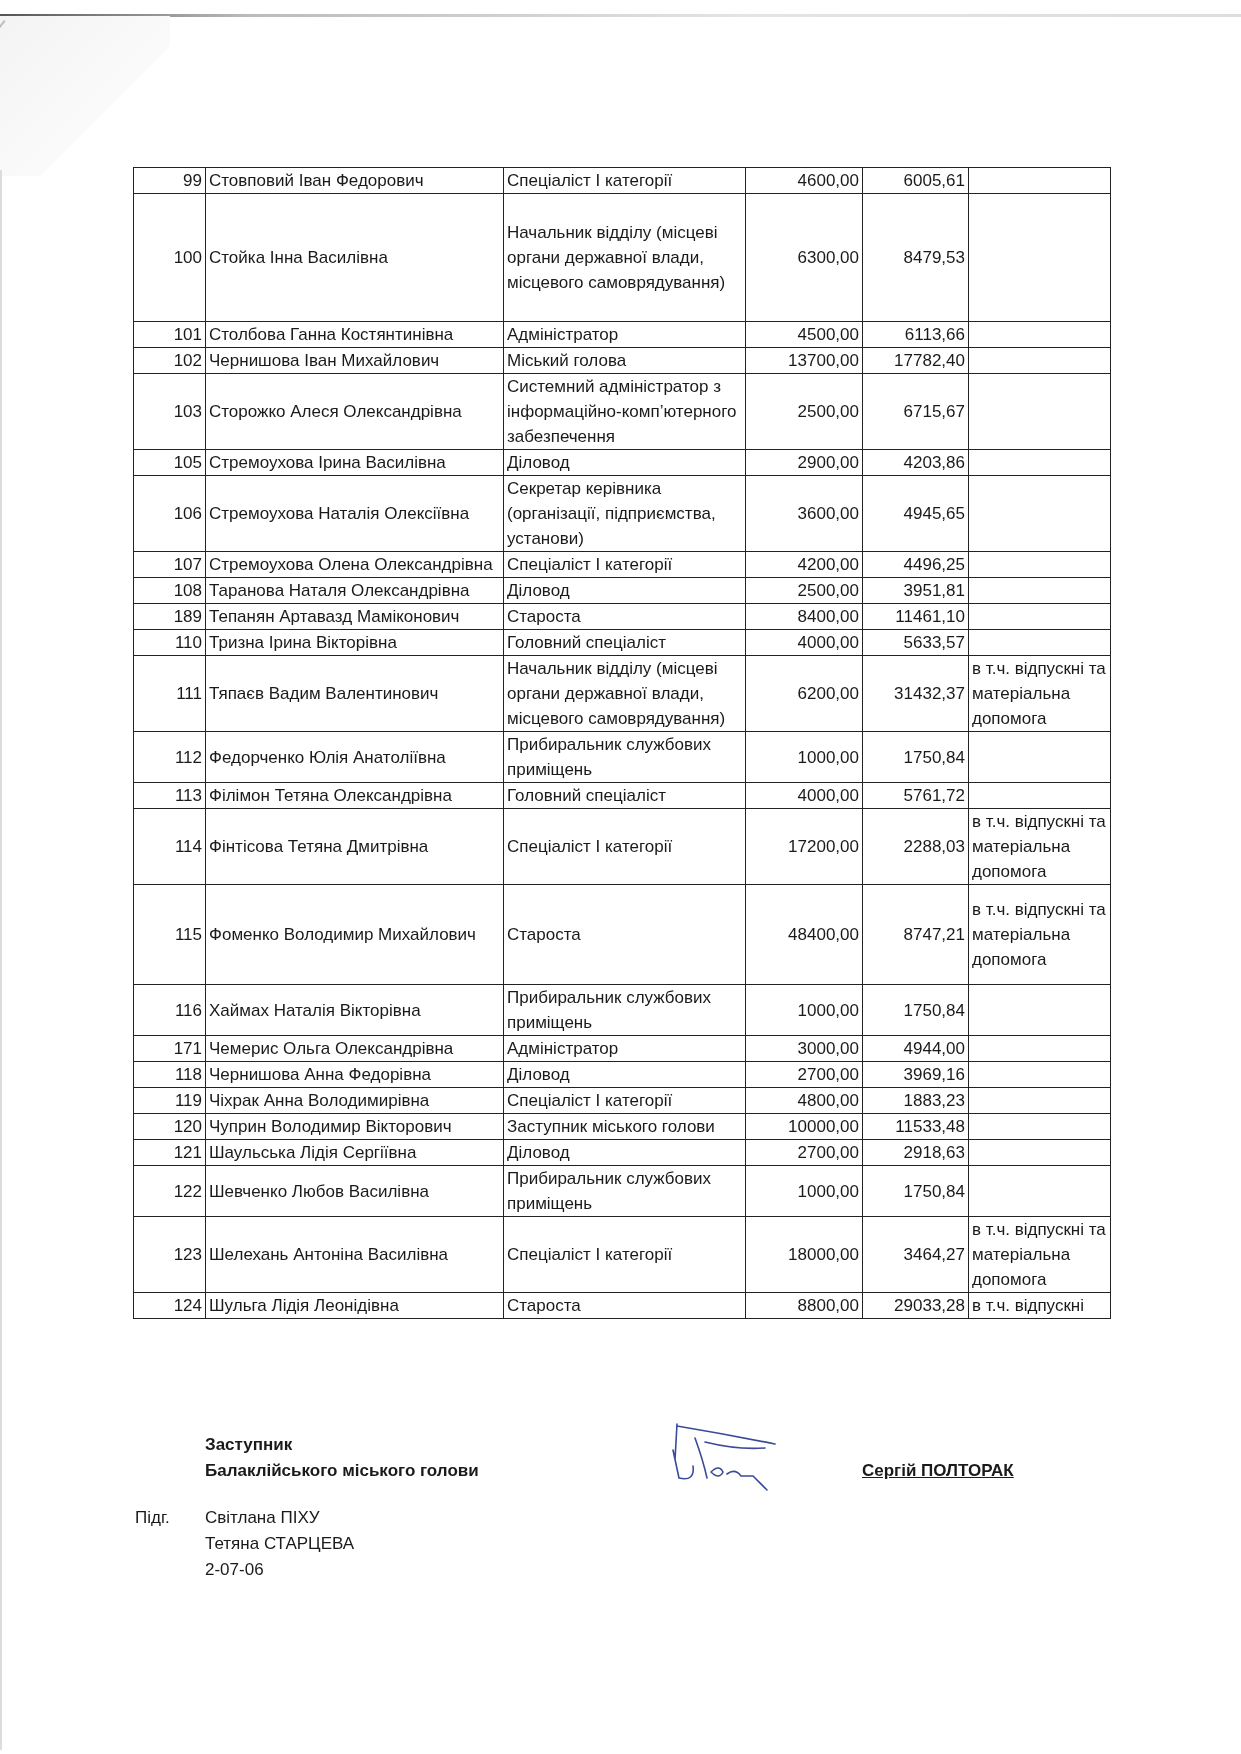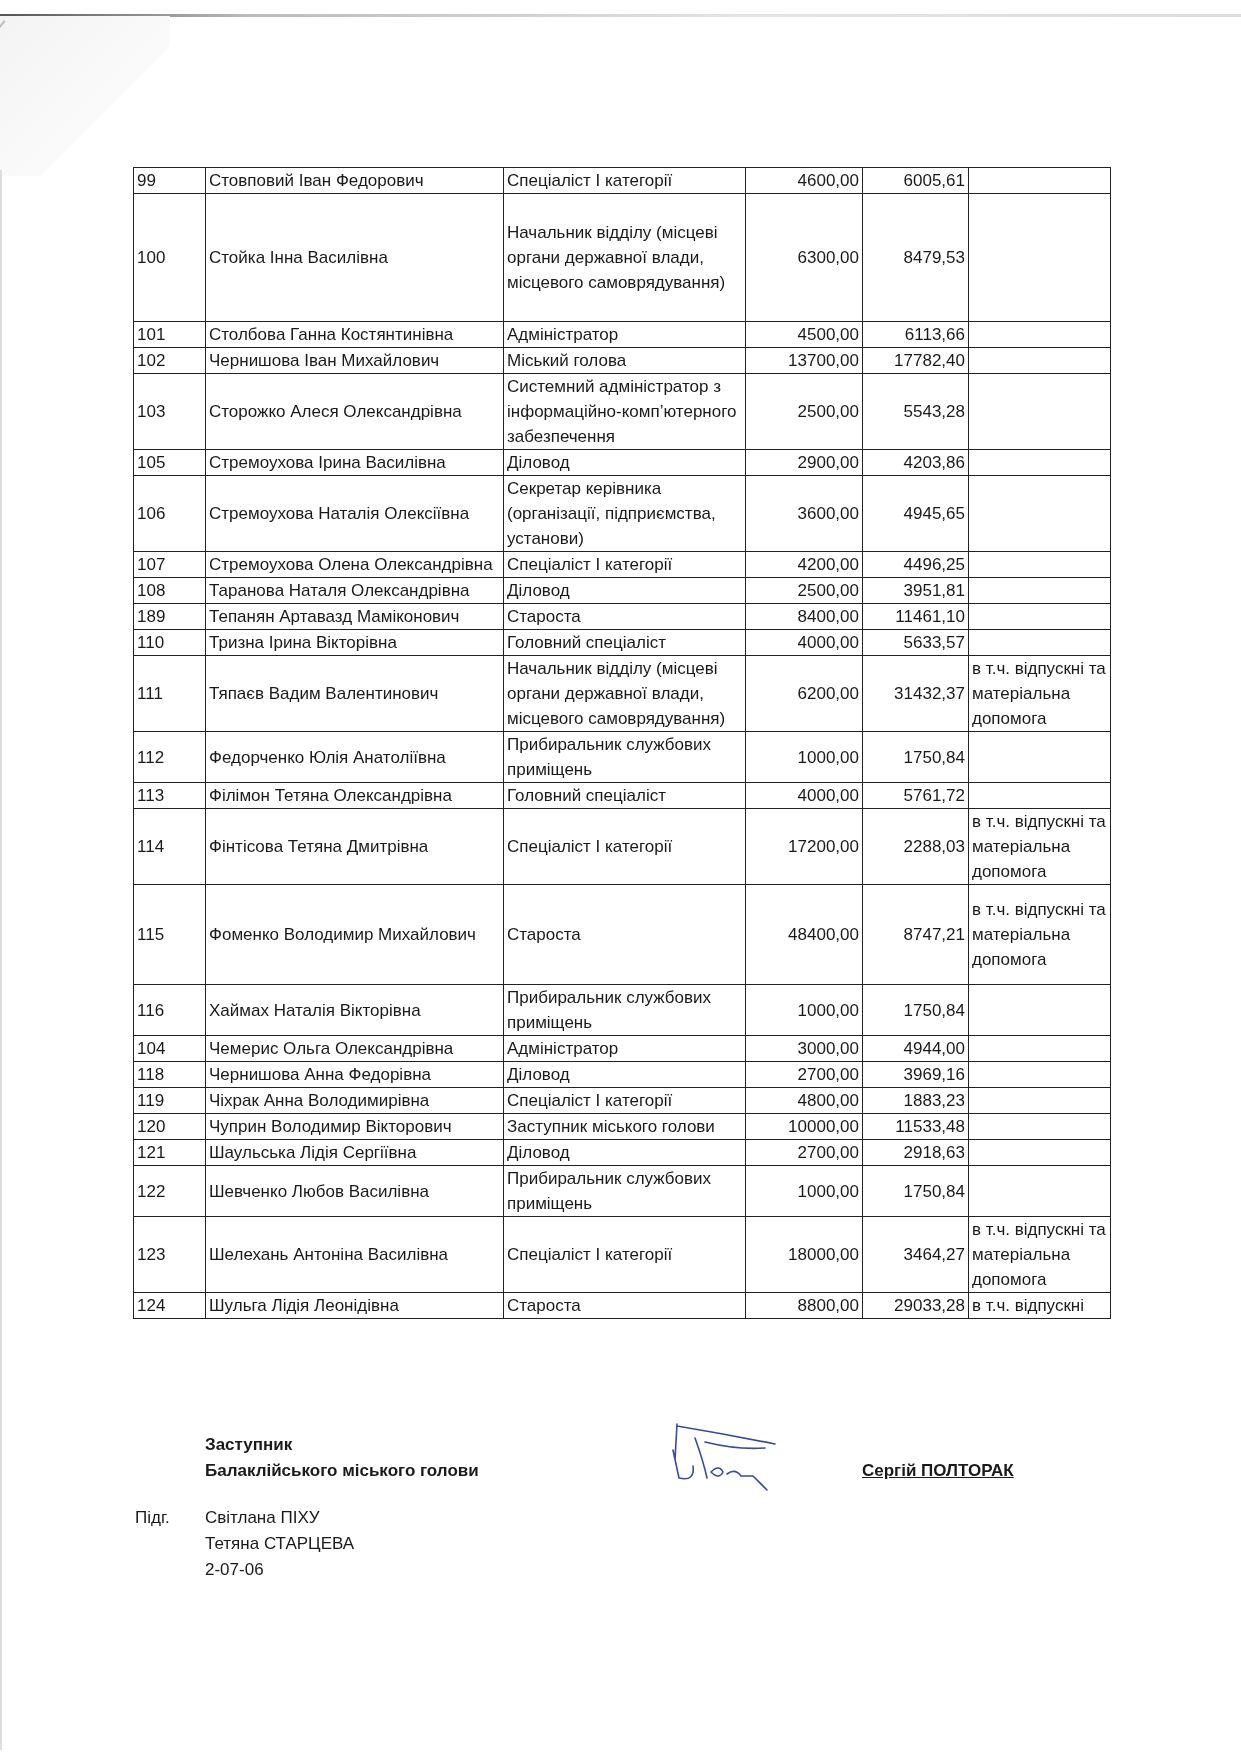--- a/index.html
+++ b/index.html
@@ -29,21 +29,21 @@
     border-collapse: collapse; table-layout: fixed;
     width: 977px;
     font-size: 17px; line-height: 25px;
   }
   table.data td {
     border: 1.6px solid #222;
     padding: 0 3px;
     vertical-align: middle;
     overflow: hidden;
   }
-  td.num { }
+  td.num { text-align: right; }
   td.amt { text-align: right; }
   td.note { vertical-align: top; padding-left: 4px; }
   col.c-no { width: 72px; }
   col.c-name { width: 298px; }
   col.c-pos { width: 242px; }
   col.c-sal { width: 117px; }
   col.c-tot { width: 106px; }
   col.c-note { width: 142px; }
 
   .footer { position: absolute; font-size: 17px; line-height: 26px; }
@@ -101,21 +101,21 @@
         <td class="txt">Міський голова</td>
         <td class="amt">13700,00</td>
         <td class="amt">17782,40</td>
         <td class="note"></td>
       </tr>
       <tr>
         <td class="num">103</td>
         <td class="txt">Сторожко Алеся Олександрівна</td>
         <td class="txt">Системний адміністратор з інформаційно-комп’ютерного забезпечення</td>
         <td class="amt">2500,00</td>
-        <td class="amt">5543,28</td>
+        <td class="amt">6715,67</td>
         <td class="note"></td>
       </tr>
       <tr>
         <td class="num">105</td>
         <td class="txt">Стремоухова Ірина Василівна</td>
         <td class="txt">Діловод</td>
         <td class="amt">2900,00</td>
         <td class="amt">4203,86</td>
         <td class="note"></td>
       </tr>
@@ -201,21 +201,21 @@
       </tr>
       <tr>
         <td class="num">116</td>
         <td class="txt">Хаймах Наталія Вікторівна</td>
         <td class="txt">Прибиральник службових приміщень</td>
         <td class="amt">1000,00</td>
         <td class="amt">1750,84</td>
         <td class="note"></td>
       </tr>
       <tr>
-        <td class="num">104</td>
+        <td class="num">171</td>
         <td class="txt">Чемерис Ольга Олександрівна</td>
         <td class="txt">Адміністратор</td>
         <td class="amt">3000,00</td>
         <td class="amt">4944,00</td>
         <td class="note"></td>
       </tr>
       <tr>
         <td class="num">118</td>
         <td class="txt">Чернишова Анна Федорівна</td>
         <td class="txt">Діловод</td>

